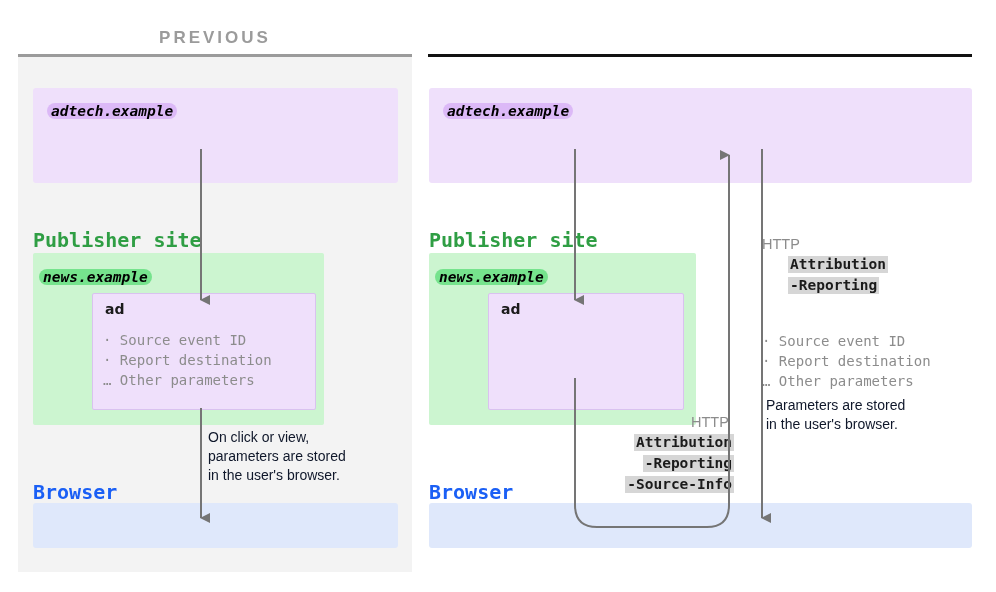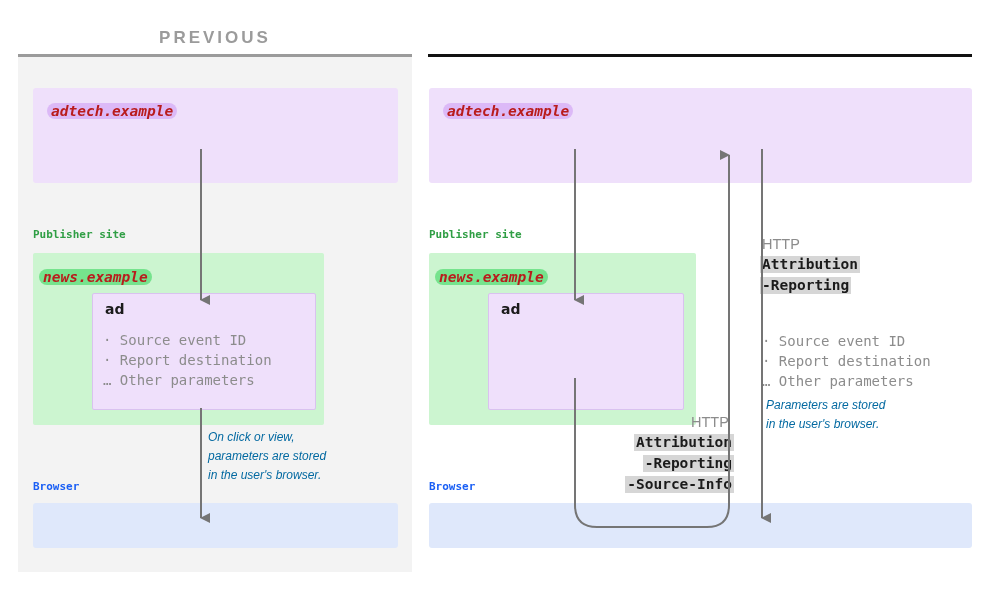--- a/index.html
+++ b/index.html
@@ -38,38 +38,38 @@
     position:absolute;background:#efe0fb;border-radius:3px;
   }
   #adtech-prev{left:33px;top:88px;width:365px;height:95px;}
   #adtech-curr{left:429px;top:88px;width:543px;height:95px;}
 
   .mono-chip{
     font-family:"DejaVu Sans Mono", monospace;
     font-style:italic;
     font-size:14.5px;
     font-weight:bold;
-    color:#b91c1c;
+    color:#000000;
     padding:0 4px;
     display:inline-block;
     white-space:nowrap;
     border-radius:8px;
   }
   .chip-purple{background:#dcb9f7;}
   .chip-green{background:#76e38d;margin-top:9px;}
 
   .chip-pos{position:absolute;}
   #adtech-label-prev{left:47px;top:102px;}
   #adtech-label-curr{left:443px;top:102px;}
 
   
   .section-label{
     position:absolute;
     font-family:"DejaVu Sans Mono", monospace;
-    font-size:11px;
+    font-size:20px;
     font-weight:bold;
     white-space:nowrap;
   }
   .lbl-green{color:#2f9e44;}
   .lbl-blue{color:#1a5ff5;}
 
   #pub-label-prev{left:33px;top:228px;}
   #pub-label-curr{left:429px;top:228px;}
 
   .green-box{position:absolute;background:#ccf5d0;border-radius:2px;}
@@ -112,25 +112,24 @@
   #browser-label-curr{left:429px;top:480px;}
 
   .blue-box{position:absolute;background:#dfe8fb;border-radius:3px;}
   #browser-box-prev{left:33px;top:503px;width:365px;height:45px;}
   #browser-box-curr{left:429px;top:503px;width:543px;height:45px;}
 
   
   .note{
     position:absolute;
     font-family:"Liberation Sans", sans-serif;
-    font-size:12px;
+    font-size:14px;
     line-height:19px;
-    color:#0369a1;
+    color:#0f172a;
     white-space:pre-line;
-    font-style:italic;
   }
   #note-prev{left:208px;top:428px;width:200px;}
   #note-curr{left:766px;top:396px;width:200px;}
 
   
   .http-word{
     position:absolute;
     font-family:"Liberation Sans", sans-serif;
     font-size:14.5px;
     color:#8c8c8c;
@@ -138,20 +137,21 @@
   }
   .hdr-line{
     font-family:"DejaVu Sans Mono", monospace;
     font-size:14.5px;
     font-weight:bold;
     color:#1b1b1b;
     background:#d6d6d6;
     padding:0 2px;
     display:inline-block;
     white-space:nowrap;
+    margin-left:28px;
   }
   .hdr-stack{position:absolute;}
 
   
   #http-word-right{left:762px;top:236px;}
   #hdr-right{left:760px;top:255px;text-align:left;}
   #hdr-right .row{margin-bottom:3px;line-height:17px;}
   #colon-right{
     font-family:"DejaVu Sans Mono", monospace;
     font-size:14.5px;color:#1b1b1b;font-weight:bold;

